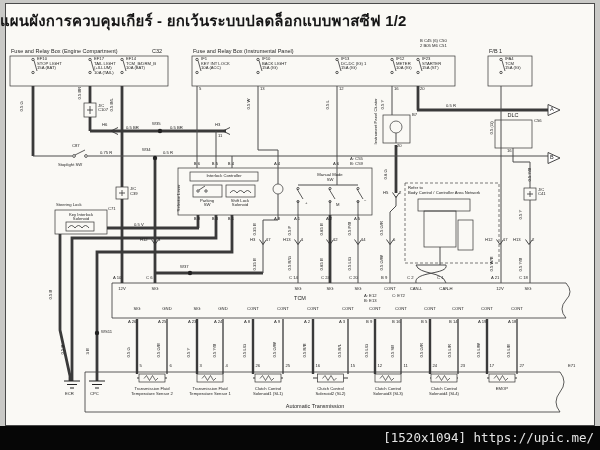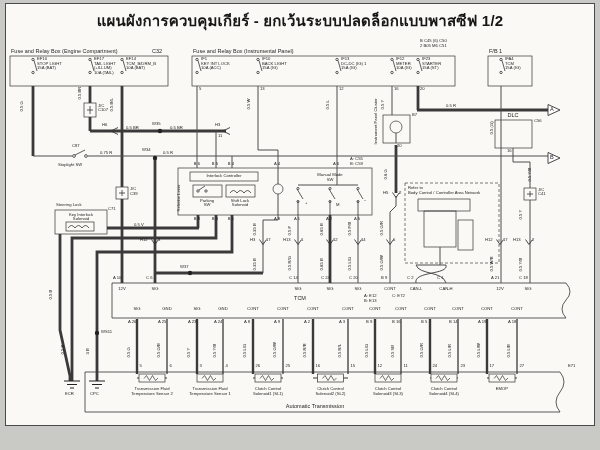--- a/index.html
+++ b/index.html
@@ -1,19 +1,19 @@
 <!DOCTYPE html>
 <html><head>
 <meta charset="utf-8">
 <style>
   html,body{margin:0;padding:0;}
   body{background:#c9c9c6;font-family:"Liberation Sans",sans-serif;}
   #stage{position:relative;width:600px;height:450px;background:#c9c9c6;overflow:hidden;}
   .page{position:absolute;left:5px;top:3px;width:588px;height:421px;background:#faf9f5;border:1px solid #4a4a4a;}
-  .title{position:absolute;left:0;top:9px;width:100%;text-align:center;font-size:15px;font-weight:bold;color:#161616;letter-spacing:.2px;}
+  .title{position:absolute;left:0;top:9px;width:100%;text-align:left;font-size:15px;font-weight:bold;color:#161616;letter-spacing:.2px;}
   svg#wiresvg{position:absolute;left:0;top:0;}
   #labels{position:absolute;left:0;top:0;width:600px;height:450px;}
   .lab{position:absolute;color:#1f1f1f;white-space:nowrap;line-height:1.05;}
   .t4{font-size:4.2px;}
   .t5{font-size:5.5px;}
   .c{transform:translateX(-50%);}
   .r4{font-size:4.2px;transform:rotate(-90deg);transform-origin:0 100%;}
   .fz{position:absolute;font-size:4.2px;line-height:1.12;color:#1f1f1f;}
   .fz span{display:block;}
   .wm{position:absolute;left:0;top:426px;width:600px;height:24px;background:#060606;color:#e4e4e4;
@@ -469,13 +469,16 @@
       <div class="lab t4 c" style="left: 268px; top: 391.5px;">Solenoid1 (SL1)</div>
       <div class="lab t4 c" style="left: 330.5px; top: 386.5px;">Clutch Control</div>
       <div class="lab t4 c" style="left: 330.5px; top: 391.5px;">Solenoid2 (SL2)</div>
       <div class="lab t4 c" style="left: 388px; top: 386.5px;">Clutch Control</div>
       <div class="lab t4 c" style="left: 388px; top: 391.5px;">Solenoid3 (SL3)</div>
       <div class="lab t4 c" style="left: 444px; top: 386.5px;">Clutch Control</div>
       <div class="lab t4 c" style="left: 444px; top: 391.5px;">Solenoid4 (SL4)</div>
       <div class="lab t4 c" style="left: 502px; top: 386.5px;">EMOP</div>
       <div class="lab t4 c" style="left: 502px; top: 391.5px;"></div>
     </div>
+  <div class="wm">
+    <span>[1520x1094] https://upic.me/</span>
+  </div>
 </div>
 
 </body></html>

